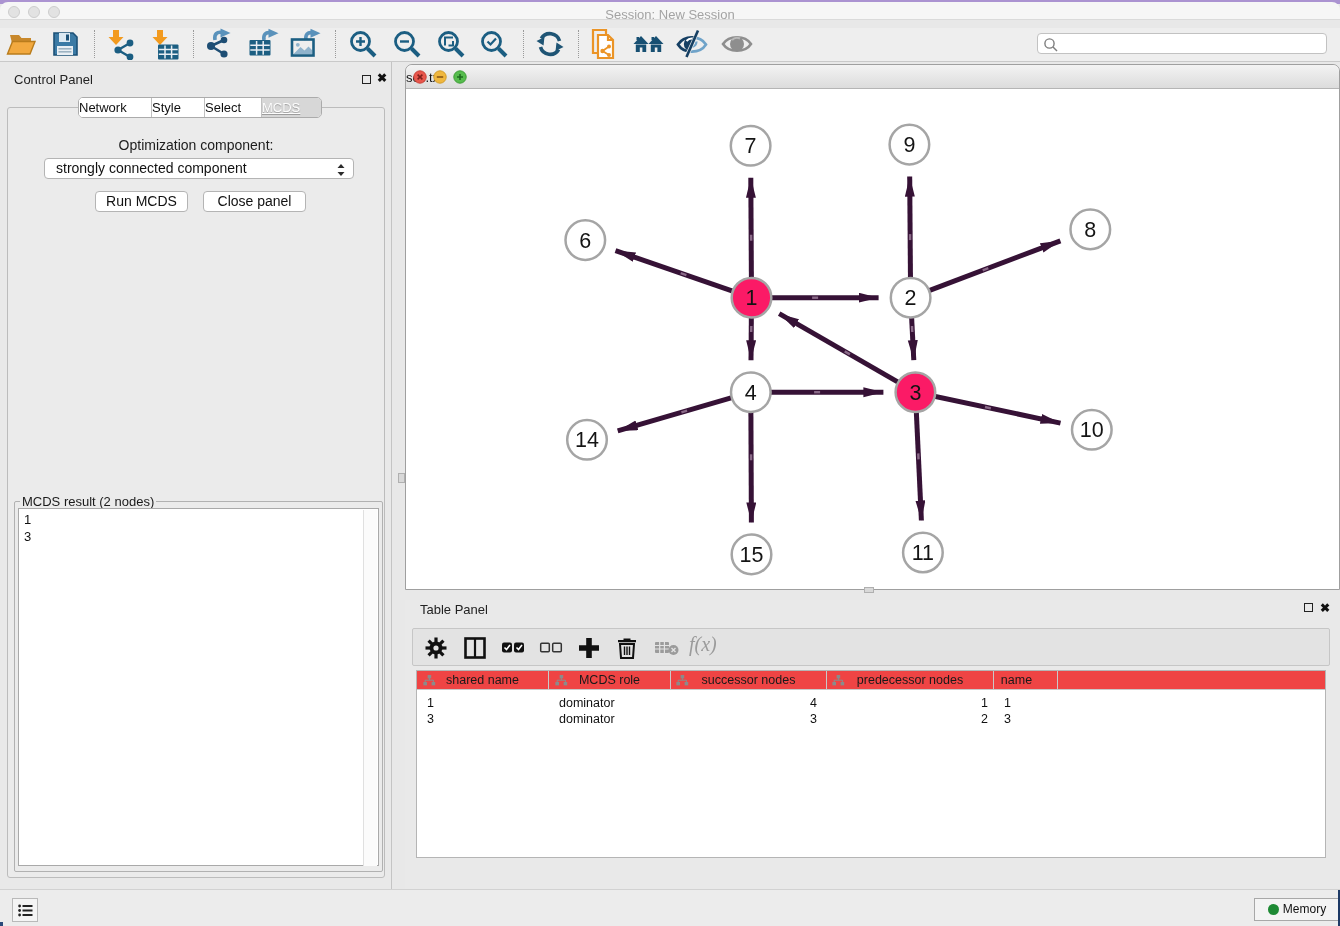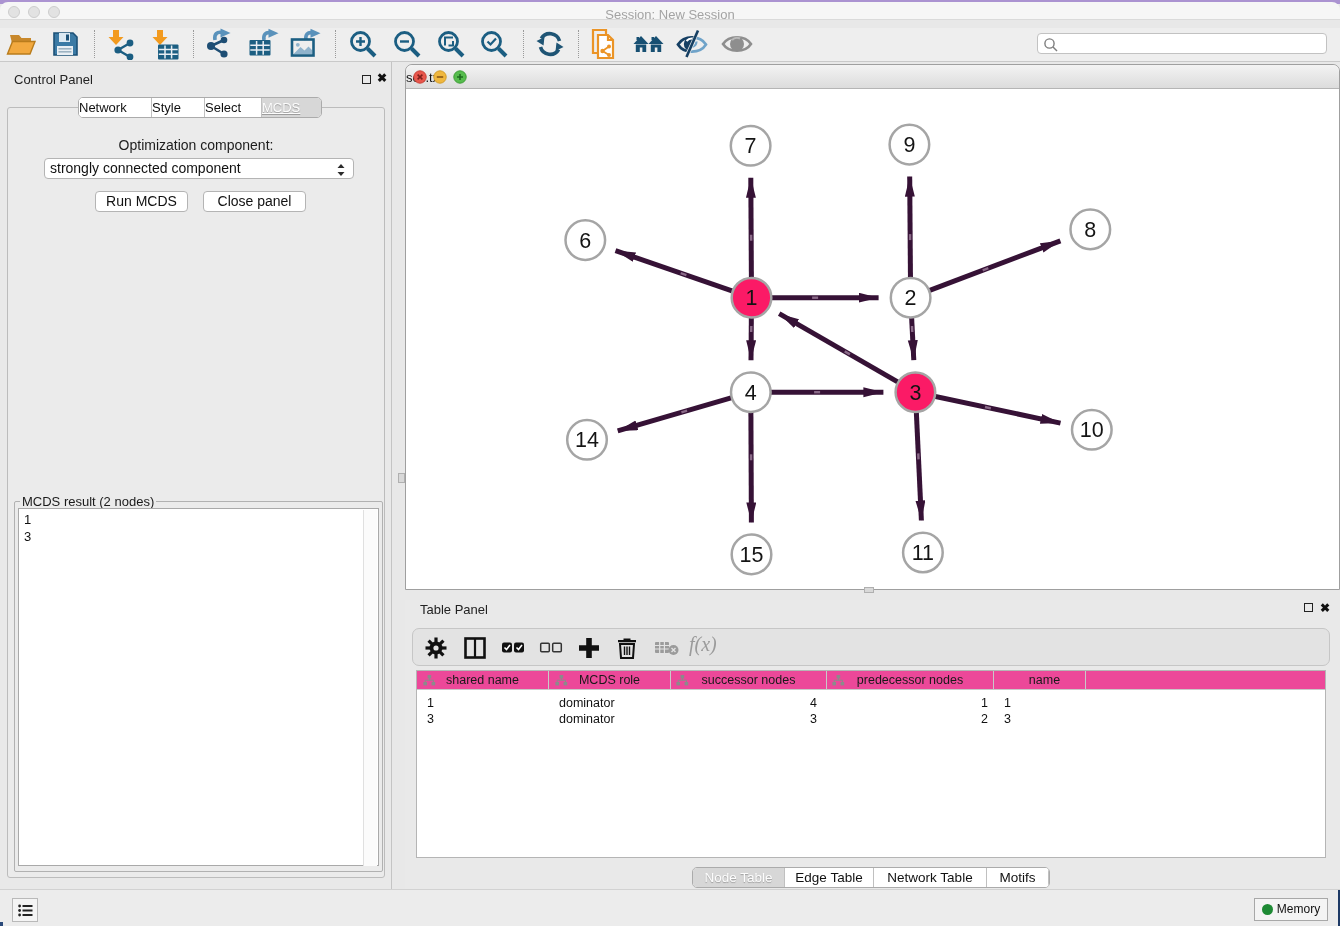--- a/index.html
+++ b/index.html
@@ -17,48 +17,48 @@
 
 #cpanel { position:absolute; left:0; top:62px; width:392px; height:827px; background:#e9e9e9; border-right:1px solid #c4c4c4; }
 #cpanel-h { position:absolute; left:14px; top:72px; font-size:13px; color:#232323; }
 .winbtn-sq { position:absolute; width:9px; height:9px; border:1.5px solid #222; }
 .winbtn-x { position:absolute; font-size:12px; font-weight:bold; color:#111; line-height:10px; }
 #cp-inner { position:absolute; left:7px; top:107px; width:378px; height:771px; background:#ebebeb; border:1px solid #bcbcbc; border-radius:3px; }
 #cptabs { position:absolute; left:78px; top:97px; width:244px; height:21px; display:flex; border:1px solid #ababab; border-radius:5px; overflow:hidden; background:#fff; z-index:5; }
 #cptabs .tab { flex:0 0 auto; text-align:left; font-size:13px; color:#111; line-height:19px; background:#fff; border-right:1px solid #c0c0c0; }
 #cptabs .tab.sel { background:#d7d7d7; color:#fdfdfd; text-shadow:0 1px 1px #9d9d9d; border-right:none;text-decoration:underline; }
 #optlabel { position:absolute; left:0; top:137px; width:392px; text-align:center; font-size:14px; color:#1c1c1c; }
-#combo { position:absolute; left:44px; top:158px; width:310px; height:21px; background:#fff; border:1px solid #b4b4b4; border-radius:4px; font-size:14px; color:#111; line-height:19px; padding-left:5px; }
+#combo { position:absolute; left:44px; top:158px; width:310px; height:21px; background:#fff; border:1px solid #b4b4b4; border-radius:4px; font-size:14px; color:#111; line-height:19px; padding-left:11px; }
 #combo svg { position:absolute; right:6px; top:3px; }
 .btn { position:absolute; height:21px; background:#fff; border:1px solid #b4b4b4; border-radius:4px; font-size:14px; color:#111; text-align:center; line-height:19px; }
 #fieldset { position:absolute; left:14px; top:501px; width:369px; height:371px; border:1px solid #b1b1b1; border-radius:2px; }
 #fieldset legend { position:absolute; left:5px; top:-8px; background:#ebebeb; padding:0 2px; font-size:13px; color:#1a1a1a; }
 #ftext { position:absolute; left:3px; top:6px; width:361px; height:358px; background:#fff; border:1px solid #a9a9a9; font-size:13px; color:#111; padding:2px 0 0 5px; line-height:17px; }
 #fscroll { position:absolute; right:1px; top:1px; width:14px; height:356px; background:#fbfbfb; border-left:1px solid #e0e0e0; }
 
 #netwin { position:absolute; left:405px; top:64px; width:935px; height:526px; background:#fff; border:1px solid #9f9f9f; border-radius:7px 7px 0 0; }
 #nettb { position:absolute; left:0; top:0; width:933px; height:24px; background:linear-gradient(#f3f3f3,#dcdcdc); border-bottom:1px solid #b5b5b5; border-radius:7px 7px 0 0; }
 #nettitle { position:absolute; top:5px; left:0; width:933px; font-size:13px; color:#111; }
 
 #tpanel { position:absolute; left:405px; top:600px; width:935px; height:289px; background:#e9e9e9; }
 #tpanel-h { position:absolute; left:15px; top:2px; font-size:13px; color:#232323; }
-#ttoolbar { position:absolute; left:7px; top:28px; width:918px; height:38px; background:#e3e3e3; border:1px solid #c6c6c6; border-radius:7px; }
+#ttoolbar { position:absolute; left:7px; top:28px; width:918px; height:38px; background:#e3e3e3; border:1px solid #c6c6c6; border-radius:2px; }
 #ttable { position:absolute; left:11px; top:70px; width:910px; height:188px; background:#fff; border:1px solid #b5b5b5; }
-#thead { position:absolute; left:0; top:0; width:908px; height:19px; background:#ec4899; border-bottom:1px solid #c9c9c9; }
+#thead { position:absolute; left:0; top:0; width:908px; height:19px; background:#ef4444; border-bottom:1px solid #c9c9c9; }
 .th { position:absolute; top:0; height:18px; border-right:1px solid #c9c9c9; font-size:12.5px; color:#1a1a1a; text-align:center; line-height:19px; }
 .th:last-child { border-right:1px solid #c9c9c9; }
 .treeicon { position:absolute; top:4px; }
 .td { position:absolute; font-size:12.5px; color:#111; }
 #ttabs { position:absolute; left:287px; top:267px; height:21px; display:flex; border:1px solid #ababab; border-radius:5px; overflow:hidden; background:#fff; }
 #ttabs .tab { flex:0 0 auto; text-align:center; font-size:13.5px; color:#111; line-height:19px; background:#fff; border-right:1px solid #c0c0c0; }
 #ttabs .tab.sel { background:#d7d7d7; color:#fdfdfd; text-shadow:0 1px 1px #9d9d9d; }
 
 #statusbar { position:absolute; left:0; top:889px; width:1340px; height:37px; background:#ececec; border-top:1px solid #d2d2d2; }
 #listbtn { position:absolute; left:12px; top:8px; width:26px; height:24px; background:#f4f4f4; border:1px solid #b9b9b9; }
-#membtn { position:absolute; left:1254px; top:8px; width:74px; height:23px; background:#f4f4f4; border:1px solid #a8a8a8; font-size:12px; color:#111; text-align:center; line-height:21px; }
+#membtn { position:absolute; left:1254px; top:8px; width:86px; height:23px; background:#f4f4f4; border:1px solid #a8a8a8; font-size:12px; color:#111; text-align:center; line-height:21px; }
 #memdot { display:inline-block; width:11px; height:11px; border-radius:50%; background:#1e8a34; vertical-align:-2px; margin-right:4px; }
 .edgestrip-r { position:absolute; right:0; top:890px; width:2px; height:36px; background:#1e3a66; }
 </style>
 </head>
 <body>
 <div id="topstrip"></div>
 <div id="titlebar">
   <div class="tl" style="left:8px"></div>
   <div class="tl" style="left:28px"></div>
   <div class="tl" style="left:48px"></div>
@@ -351,21 +351,21 @@
       <path d="M17.5 8 l4 4 M21.5 8 l-4 4" stroke="#e3e3e3" stroke-width="1.4"></path>
     </svg>
     <div style="position:absolute;left:276px;top:4px;font-family:'Liberation Serif',serif;font-style:italic;font-size:20px;color:#9b9b9b;">f(x)</div>
   </div>
   <div id="ttable">
     <div id="thead">
       <div class="th" style="left:0; width:132px;">shared name</div>
       <div class="th" style="left:132px; width:122px;">MCDS role</div>
       <div class="th" style="left:254px; width:156px;">successor nodes</div>
       <div class="th" style="left:410px; width:167px;">predecessor nodes</div>
-      <div class="th" style="left:587px; width:82px;">name</div>
+      <div class="th" style="left:559px; width:82px;">name</div>
       <svg class="treeicon" style="left:6px" width="13" height="11" viewBox="0 0 13 11">
           <g fill="#8b8b8b">
             <rect x="4.6" y="0" width="3.6" height="3.4"></rect>
             <rect x="0.4" y="7" width="3.6" height="3.4"></rect>
             <rect x="8.6" y="7" width="3.6" height="3.4"></rect>
           </g>
           <path d="M6.4 3 V5.2 M2.2 5.2 H10.4 M2.2 5 V7 M10.4 5 V7" stroke="#8b8b8b" stroke-width="1"></path>
         </svg>
       <svg class="treeicon" style="left:138px" width="13" height="11" viewBox="0 0 13 11">
           <g fill="#8b8b8b">
@@ -396,26 +396,20 @@
     <div class="td" style="left:142px; top:25px;">dominator</div>
     <div class="td" style="left:254px; top:25px; width:146px; text-align:right;">4</div>
     <div class="td" style="left:410px; top:25px; width:161px; text-align:right;">1</div>
     <div class="td" style="left:587px; top:25px;">1</div>
     <div class="td" style="left:10px; top:41px;">3</div>
     <div class="td" style="left:142px; top:41px;">dominator</div>
     <div class="td" style="left:254px; top:41px; width:146px; text-align:right;">3</div>
     <div class="td" style="left:410px; top:41px; width:161px; text-align:right;">2</div>
     <div class="td" style="left:587px; top:41px;">3</div>
   </div>
-  <div id="ttabs">
-    <div class="tab sel" style="width:92px">Node Table</div>
-    <div class="tab" style="width:89px">Edge Table</div>
-    <div class="tab" style="width:113px">Network Table</div>
-    <div class="tab" style="width:62px">Motifs</div>
-  </div>
 </div>
 <div id="statusbar">
   <div id="listbtn">
       <svg style="position:absolute;left:5px;top:5px" width="15" height="13" viewBox="0 0 15 13">
         <g fill="#222">
           <circle cx="1.6" cy="2" r="1.4"></circle>
           <circle cx="1.6" cy="6.5" r="1.4"></circle>
           <circle cx="1.6" cy="11" r="1.4"></circle>
           <rect x="4.5" y="1" width="10" height="2"></rect>
           <rect x="4.5" y="5.5" width="10" height="2"></rect>

